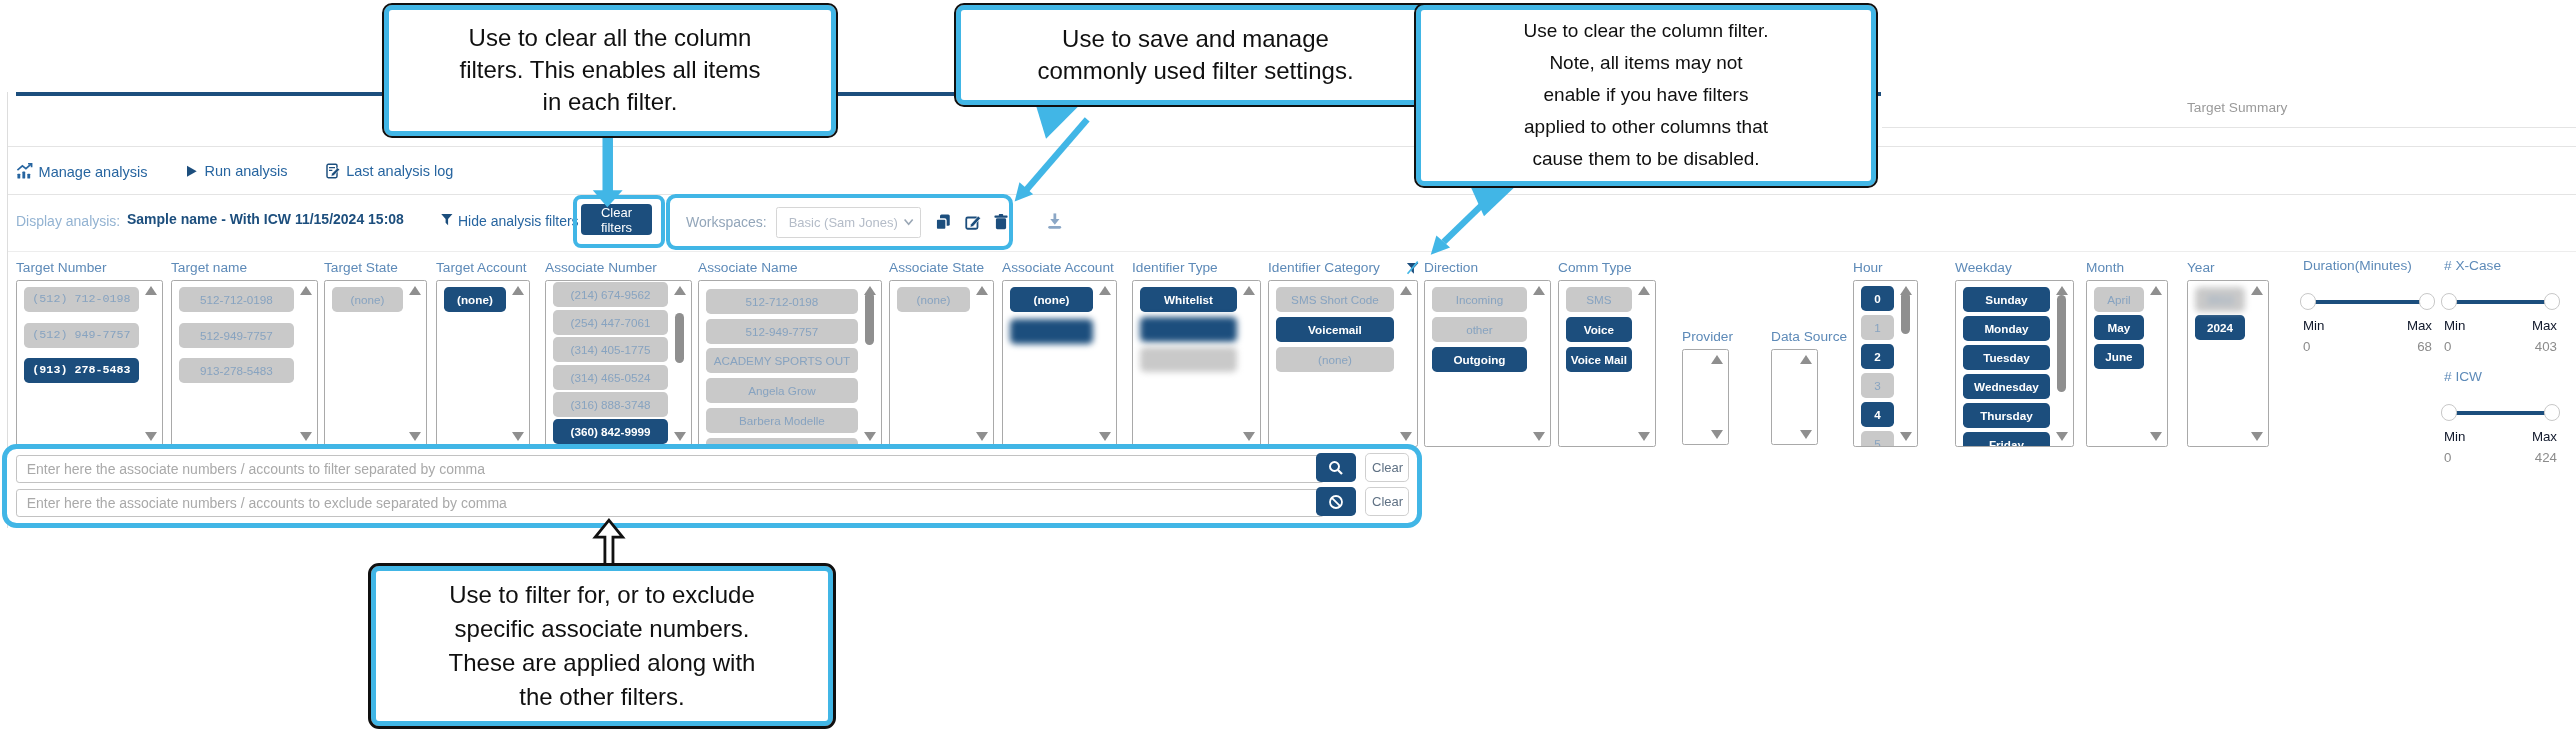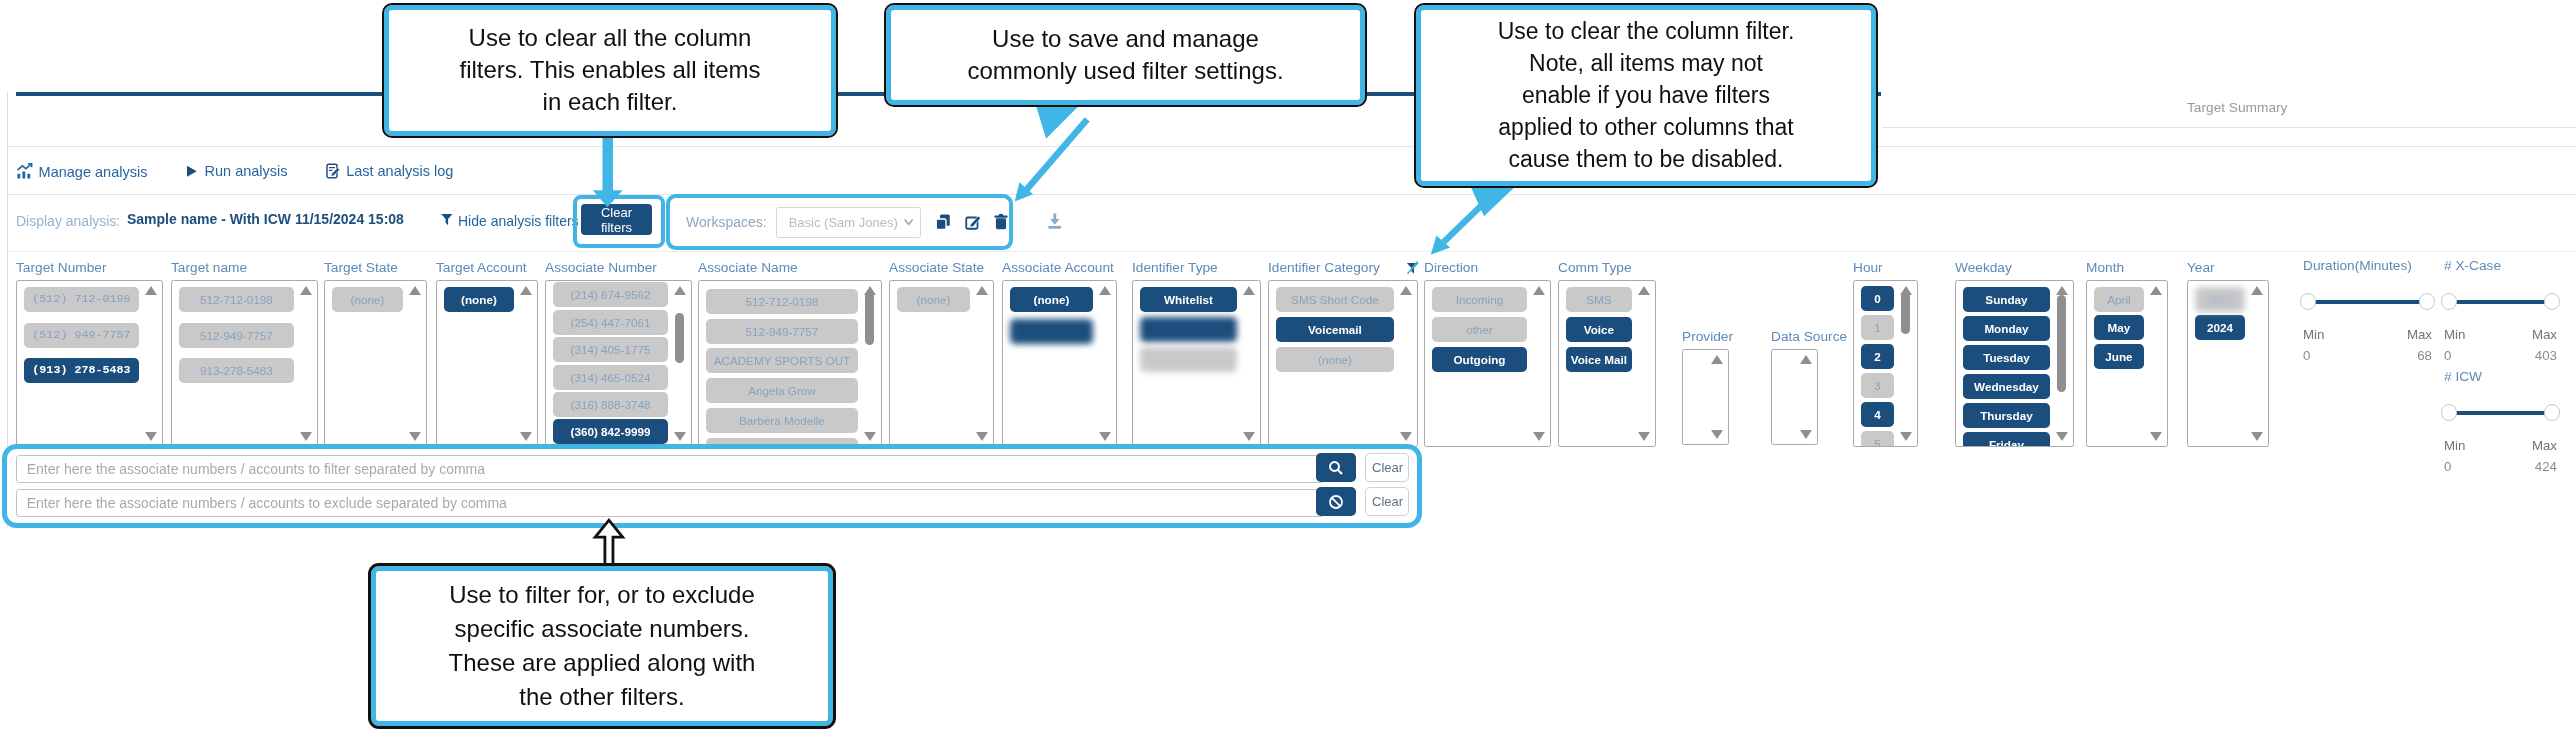--- a/index.html
+++ b/index.html
@@ -54,21 +54,21 @@
             border-right:6.5px solid transparent;border-top:9px solid #8f8f8f;}
   .rail-thumb{position:absolute;left:4px;width:9px;border-radius:4.8px;background:#8f8f8f;}
 
   
   .slider-block{position:absolute;z-index:2;}
   .sl-label{font-size:13.7px;color:#5d8ab8;white-space:nowrap;}
   .sl-track{position:relative;margin-top:27.4px;height:3.2px;background:#1c4e7d;border-radius:1.6px;}
   .sl-handle{position:absolute;top:-7.3px;width:14.5px;height:14.5px;border-radius:50%;background:#fff;
              border:1.6px solid #c8c8c8;cursor:pointer;}
   .sl-handle.left{left:-3.2px;} .sl-handle.right{right:-3.2px;}
-  .sl-row{display:flex;justify-content:space-between;margin-top:23px;font-size:13.3px;color:#737373;}
+  .sl-row{display:flex;justify-content:space-between;margin-top:14px;font-size:13.3px;color:#0f172a;}
   .sl-row.vals{color:#8c8c8c;margin-top:6.5px;}
 
   
   .inputs-ring{position:absolute;left:1.6px;top:444px;width:1410px;height:74px;border:5.6px solid #41b6e6;
                border-radius:14.5px;z-index:18;background:#fff;}
   .assoc-input{position:absolute;left:16px;width:1287px;height:26px;border:0.8px solid #c2c2c2;border-radius:3.2px;
                font-size:14px;color:#444;padding:0 9.7px;outline:none;z-index:19;font-family:"Liberation Sans",sans-serif;}
   .assoc-input::placeholder{color:#a9a9a9;}
   .sq-btn{position:absolute;width:40px;height:29px;background:#1c4e7d;border:none;border-radius:4.8px;
           display:flex;align-items:center;justify-content:center;cursor:pointer;z-index:19;}
@@ -217,21 +217,21 @@
         <div class="fcol-box" style="height: 165px;">
           <div class="fcol-items" style="padding-top: 6.5px;">
             <div class="chip off" style="margin-bottom: 6.5px;">(none)</div>
           </div>
           <div class="fcol-rail">
             <div class="tri-up"></div>
             <div class="tri-down"></div>
           </div>
         </div>
       </div>
-      <div class="fcol" style="left: 436px; top: 260px; width: 102px;">
+      <div class="fcol" style="left: 436px; top: 260px; width: 94px;">
         <div class="fcol-head">Target Account</div>
         <div class="fcol-box" style="height: 165px;">
           <div class="fcol-items" style="padding-top: 6.5px;">
             <div class="chip on" style="margin-bottom: 6.5px;">(none)</div>
           </div>
           <div class="fcol-rail">
             <div class="tri-up"></div>
             <div class="tri-down"></div>
           </div>
         </div>
@@ -524,23 +524,23 @@
     <polygon points="1822,228 1882,228 1840,268" fill="#41b6e6"></polygon>
     <line x1="1848" y1="244" x2="1790" y2="300" stroke="#41b6e6" stroke-width="8"></line>
     <polygon points="1774,316 1781,292 1798,307" fill="#41b6e6"></polygon>
 
     <polygon points="750,700 750,666 738,666 755,645 772,666 760,666 760,700" fill="#fff" stroke="#111" stroke-width="3.5"></polygon>
   </svg>
 
   <div class="callout" style="left:384px;top:4.8px;width:442px;height:121px;font-size:24px;line-height:32px;">Use to clear all the column
 filters. This enables all items
 in each filter.</div>
-  <div class="callout" style="left:886px;top:4.8px;width:469px;height:90px;font-size:24px;line-height:32px;">Use to save and manage
+  <div class="callout" style="left:956px;top:4.8px;width:469px;height:90px;font-size:24px;line-height:32px;">Use to save and manage
 commonly used filter settings.</div>
-  <div class="callout" style="left:1416px;top:4.8px;width:450px;height:171px;font-size:23px;line-height:32px;">Use to clear the column filter.
+  <div class="callout" style="left:1416px;top:4.8px;width:450px;height:171px;font-size:19px;line-height:32px;">Use to clear the column filter.
 Note, all items may not
 enable if you have filters
 applied to other columns that
 cause them to be disabled.</div>
   <div class="callout" style="left:371px;top:566px;width:452px;height:150px;font-size:24px;line-height:34px;outline-width:3.2px;">Use to filter for, or to exclude
 specific associate numbers.
 These are applied along with
 the other filters.</div>
 
 </div>

